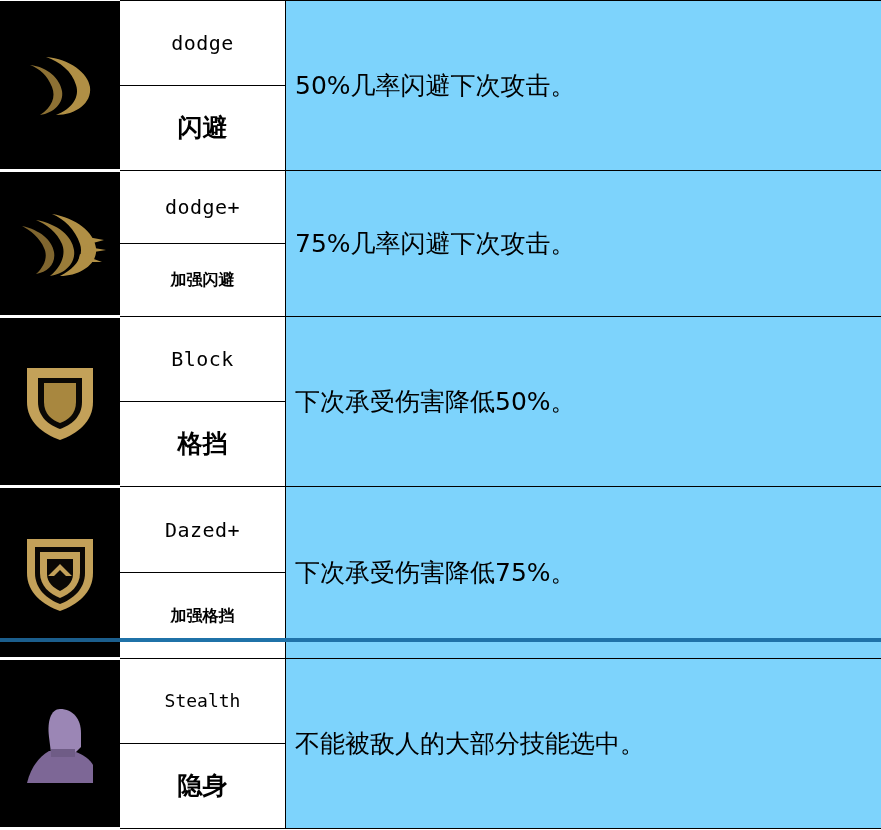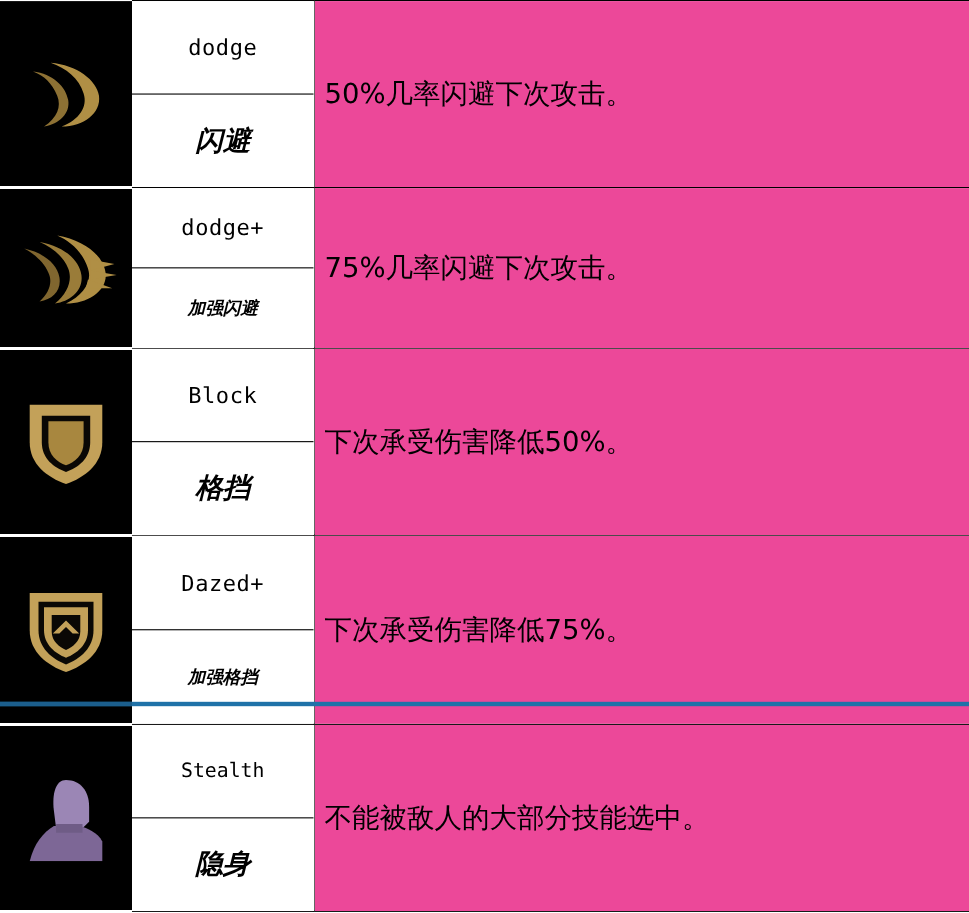--- a/index.html
+++ b/index.html
@@ -77,31 +77,30 @@
     font-size: 20px;
     letter-spacing: 0.5px;
     color: #000000;
   }
   .name-en.shrink { font-size: 18px; letter-spacing: 0px; }
   .name-cn {
     font-family: "DejaVu Sans", "Liberation Sans", sans-serif;
     font-weight: bold;
     font-size: 25px;
     color: #000000;
-    font-style: italic;
   }
   .name-cn.shrink { font-size: 16px; }
 
   
   .desc-cell {
     padding: 0 0 0 9px;
     border: 1px solid #000000;
     border-right: 0;
     vertical-align: middle;
-    background: #ec4899;
+    background: #7dd3fc;
     font-family: "DejaVu Sans", "Liberation Sans", sans-serif;
     font-size: 25px;
     color: #000000;
     line-height: 1.25;
     white-space: nowrap;
   }
 
   
   #blue-rule {
     position: absolute;

